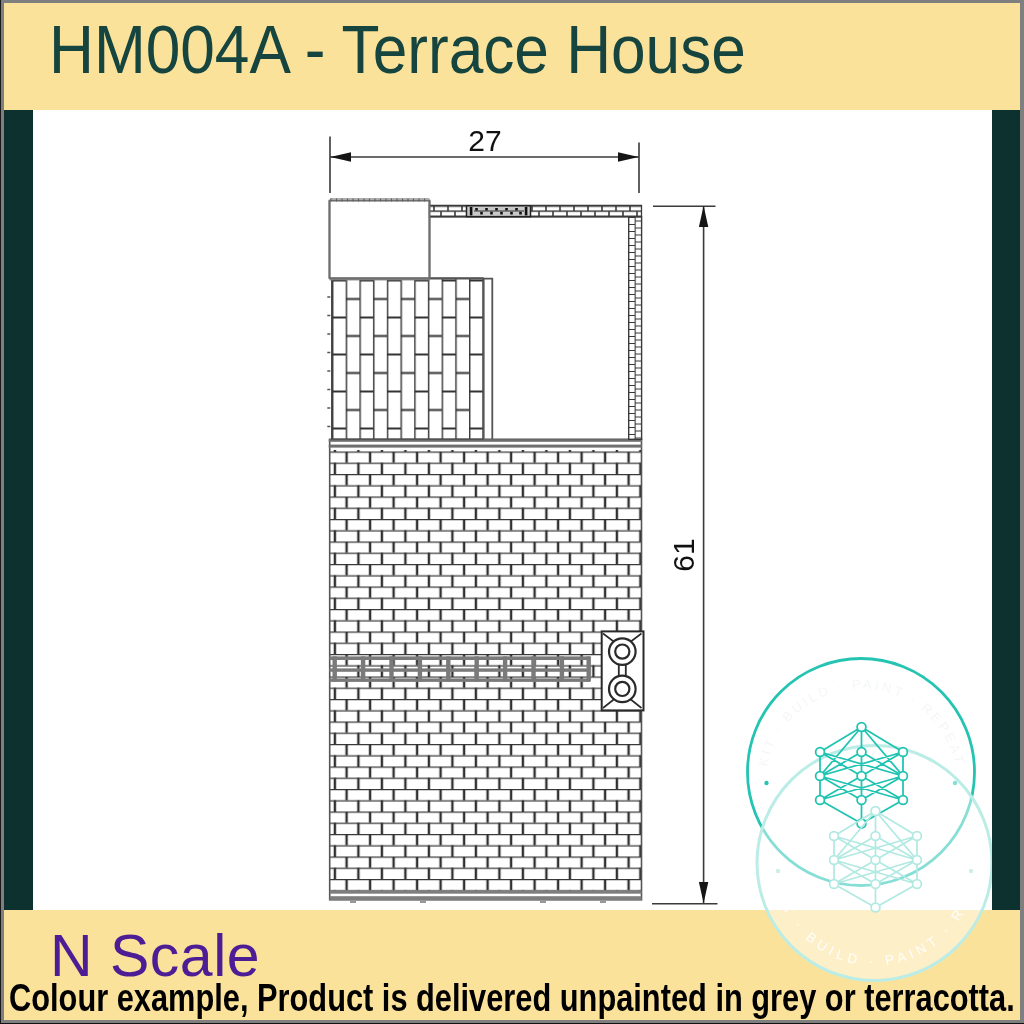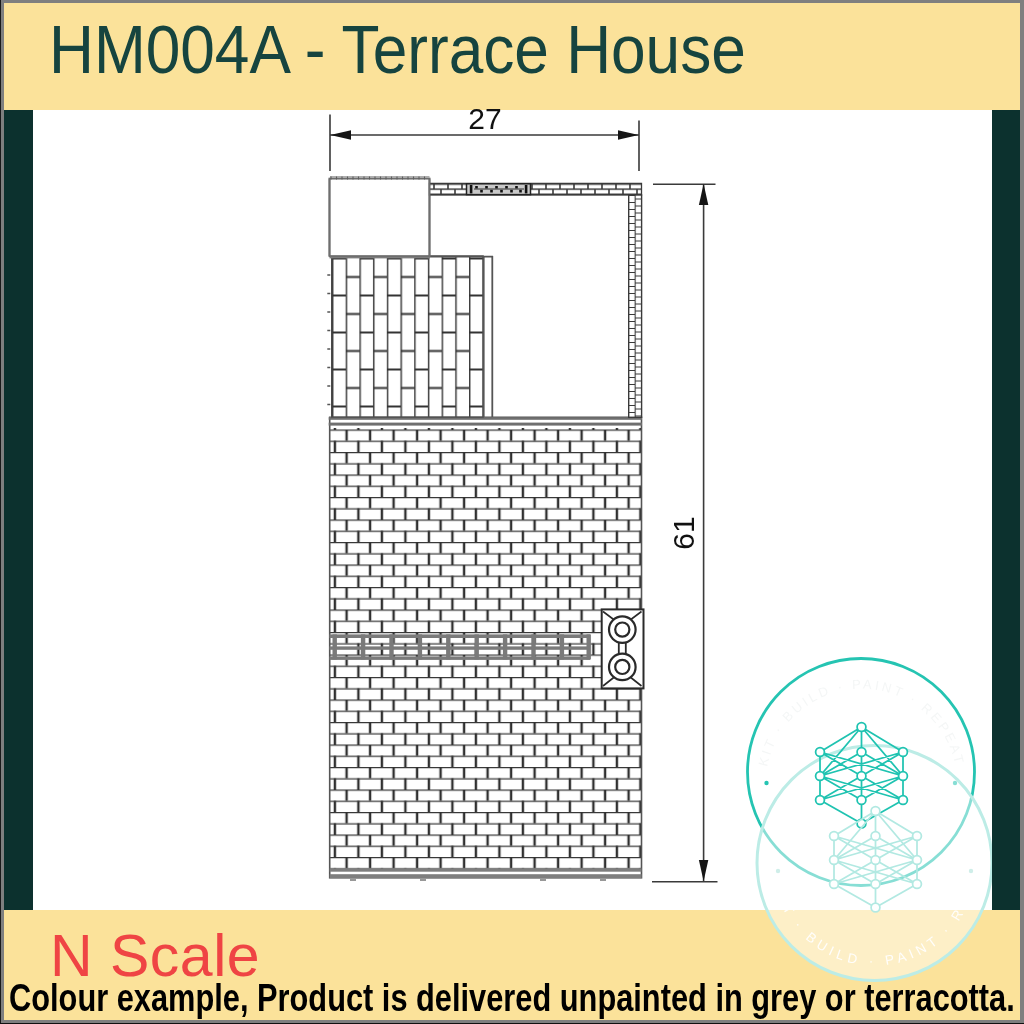--- a/index.html
+++ b/index.html
@@ -9,21 +9,21 @@
 </style>
 </head>
 <body>
 
 <div class="abs" style="left:0;top:0;width:1024px;height:110px;background:#fbe29a;"></div>
 
 <div class="abs" style="left:49px;top:10px;color:#16443f;
      font-size:69px;font-weight:400;letter-spacing:0px;white-space:nowrap;
      transform-origin:0 0;transform:scaleX(0.901);" id="title">HM004A - Terrace House</div>
 
-<div class="abs" style="left:300px;top:94px;width:440px;height:768px;">
+<div class="abs" style="left:300px;top:116px;width:440px;height:768px;">
 <svg width="440" height="800" viewBox="300 110 440 800" xmlns="http://www.w3.org/2000/svg">
   <defs>
 
     <pattern id="hbrick" x="329" y="445.5" width="23.5" height="22.5" patternUnits="userSpaceOnUse">
       <rect width="23.5" height="22.5" fill="#ffffff"></rect>
       <path d="M0 0.6 H23.5 M0 11.85 H23.5" stroke="#373737" stroke-width="1.35" fill="none"></path>
       <path d="M17.6 0 V11.25 M5.9 11.25 V22.5" stroke="#303030" stroke-width="2.4" fill="none"></path>
     </pattern>
 
     <pattern id="vbrick" x="332" y="273.5" width="27.4" height="37" patternUnits="userSpaceOnUse">
@@ -219,21 +219,21 @@
   <text font-size="13.5" letter-spacing="4.5" fill="rgba(255,255,255,0.93)" font-family="Liberation Sans">
     <textPath href="#arcB" startOffset="14">NT · BUILD · PAINT · REP</textPath>
   </text>
 </svg>
 </div>
 
 <div class="abs" style="left:4px;top:110px;width:28.5px;height:800px;background:#0c312e;"></div>
 
 <div class="abs" style="left:991.5px;top:110px;width:28px;height:800px;background:#0c312e;"></div>
 
-<div class="abs" style="left:50px;top:922px;color:#ef4444;font-size:59px;letter-spacing:0.5px;" id="nscale">N Scale</div>
+<div class="abs" style="left:50px;top:922px;color:#4c1d95;font-size:59px;letter-spacing:0.5px;" id="nscale">N Scale</div>
 
 <div class="abs" style="left:9px;top:977px;color:#000;font-size:38px;font-weight:bold;white-space:nowrap;
      transform-origin:0 0;transform:scaleX(0.81);" id="notice">Colour example, Product is delivered unpainted in grey or terracotta.</div>
 
 <div class="abs" style="left:0;top:0;width:1024px;height:1024px;box-sizing:border-box;
      border-top:3px solid #7f7f7f;border-right:4px solid #7f7f7f;border-bottom:4px solid #7f7f7f;
      border-left:4px solid #7f7f7f;pointer-events:none;"></div>
 <div class="abs" style="left:0;top:0;width:1.2px;height:1024px;background:#1a1a1a;"></div>
 <div class="abs" style="left:0;top:1022.5px;width:1024px;height:1.5px;background:#111;"></div>
 

